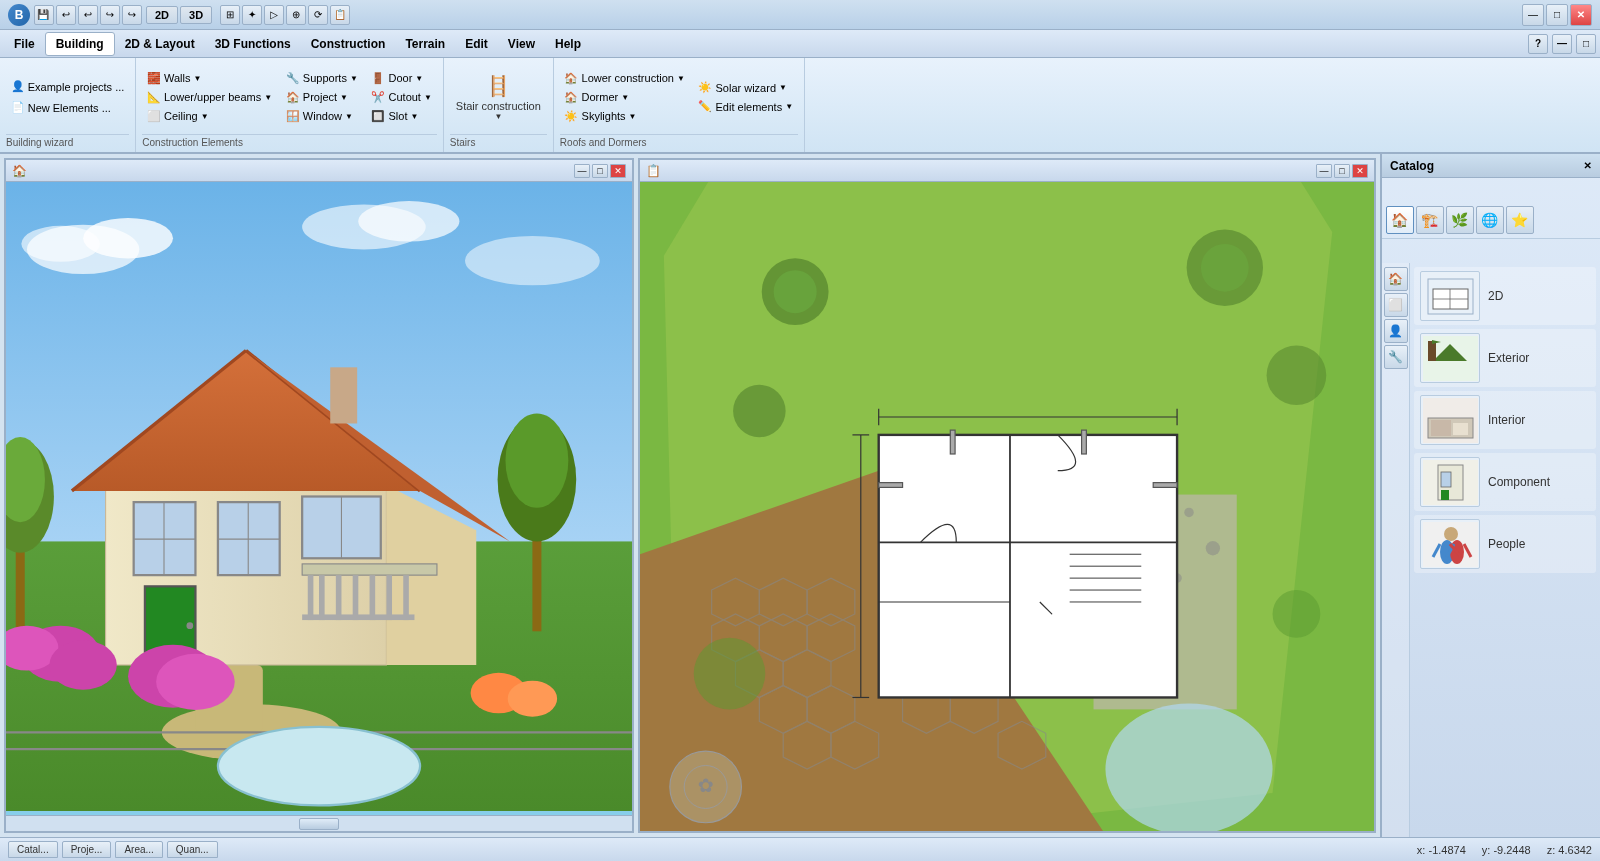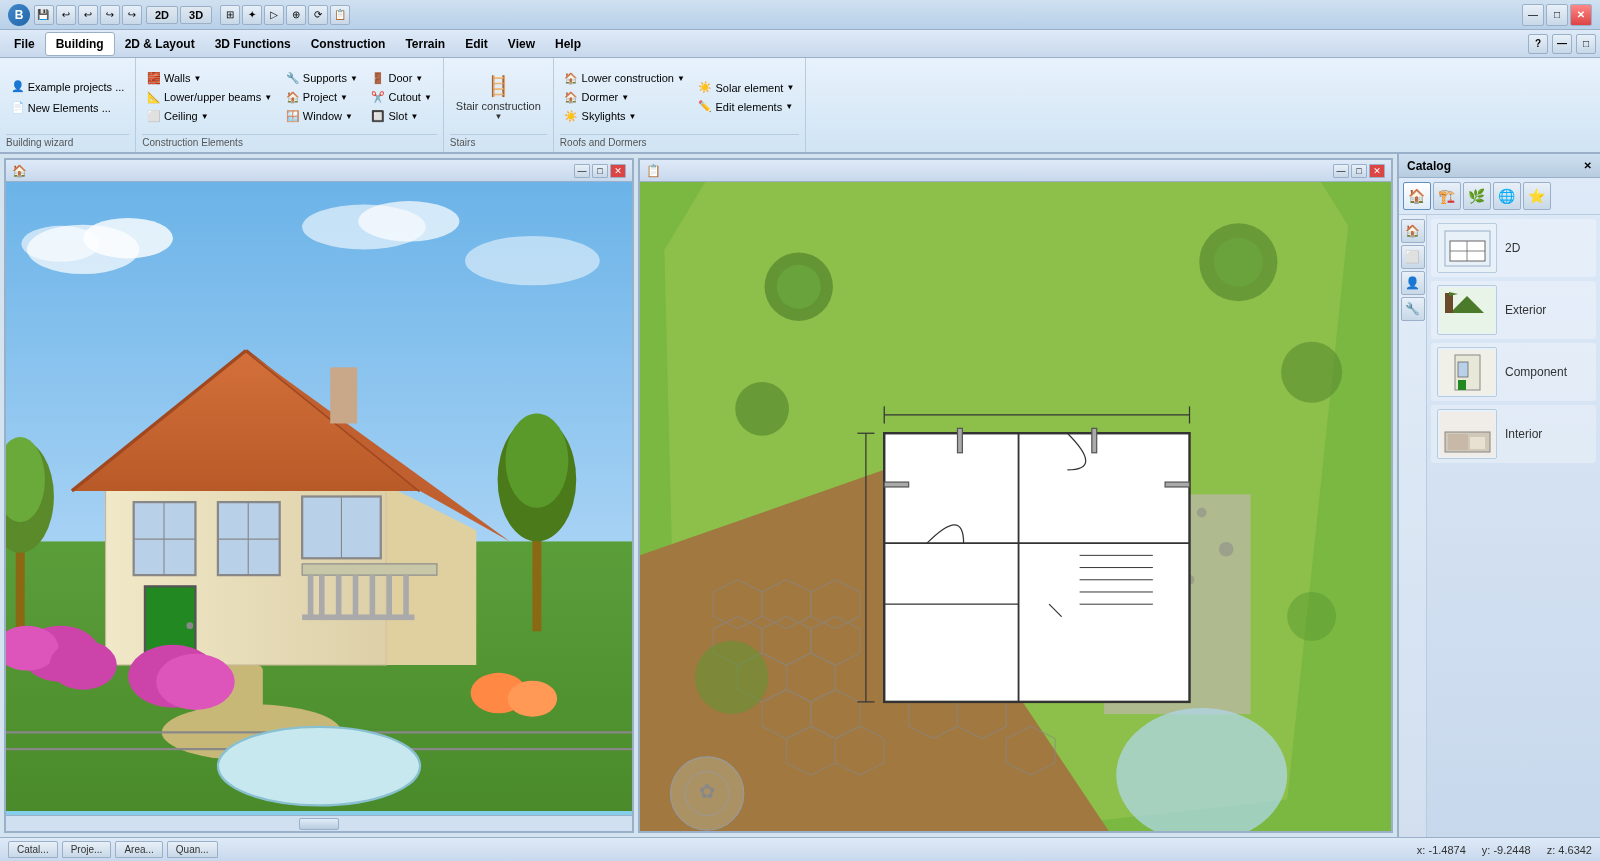--- a/index.html
+++ b/index.html
@@ -142,26 +142,27 @@
       flex: 1;
       background: #8BC34A;
       border: 2px solid #9ab0c8;
       margin: 4px 4px 4px 0;
       position: relative;
       overflow: hidden;
     }
 
     
     .catalog-panel {
-      width: 203px;
+      width: 220px;
       background: linear-gradient(to bottom, #deeaf8, #c8d8ec);
       border-left: 2px solid #9ab0c8;
       display: flex;
       flex-direction: column;
       flex-shrink: 0;
+      gap: 24px;
     }
     .catalog-header {
       height: 24px;
       background: linear-gradient(to bottom, #cde0f0, #b8cce0);
       display: flex;
       align-items: center;
       padding: 0 8px;
       font-size: 12px;
       font-weight: bold;
       border-bottom: 1px solid #9ab0c8;
@@ -443,21 +444,21 @@
         </div>
         <div class="rbn-btn-small">
           <span>☀️</span>
           <span>Skylights</span>
           <span class="arrow-down">▼</span>
         </div>
       </div>
       <div class="rbn-column">
         <div class="rbn-btn-small">
           <span>☀️</span>
-          <span>Solar element</span>
+          <span>Solar wizard</span>
           <span class="arrow-down">▼</span>
         </div>
         <div class="rbn-btn-small">
           <span>✏️</span>
           <span>Edit elements</span>
           <span class="arrow-down">▼</span>
         </div>
       </div>
     </div>
     <div class="ribbon-group-label">Roofs and Dormers</div>
@@ -717,38 +718,53 @@
               <rect x="5" y="5" width="8" height="20" fill="#6a4a2a"></rect>
               <polygon points="9,4 9,8 18,6" fill="#4a7a2a"></polygon>
               <circle cx="45" cy="12" rx="8" ry="8" fill="#5a8a2a"></circle>
             </svg>
           </div>
           <span class="cat-item-label">Exterior</span>
         </div>
         <div class="cat-item">
           <div class="cat-item-thumb">
             <svg width="55" height="45" viewBox="0 0 55 45">
+              <rect x="0" y="0" width="55" height="45" fill="#f0ece8"></rect>
+              <rect x="5" y="20" width="45" height="20" fill="#d0c8b8" stroke="#888" stroke-width="1"></rect>
+              <rect x="8" y="22" width="20" height="16" fill="#c8b8a8"></rect>
+              <rect x="30" y="25" width="15" height="12" fill="#e8e0d0"></rect>
+            </svg>
+          </div>
+          <span class="cat-item-label">Interior</span>
+        </div>
+        <div class="cat-item">
+          <div class="cat-item-thumb">
+            <svg width="55" height="45" viewBox="0 0 55 45">
               <rect x="0" y="0" width="55" height="45" fill="#f0f0e8"></rect>
               <rect x="15" y="5" width="25" height="35" fill="#e8e8d8" stroke="#888" stroke-width="1"></rect>
               <rect x="18" y="12" width="10" height="15" fill="#b8d0e8" stroke="#666" stroke-width="0.8"></rect>
               <rect x="18" y="30" width="8" height="10" fill="#228822"></rect>
             </svg>
           </div>
           <span class="cat-item-label">Component</span>
         </div>
         <div class="cat-item">
           <div class="cat-item-thumb">
             <svg width="55" height="45" viewBox="0 0 55 45">
-              <rect x="0" y="0" width="55" height="45" fill="#f0ece8"></rect>
-              <rect x="5" y="20" width="45" height="20" fill="#d0c8b8" stroke="#888" stroke-width="1"></rect>
-              <rect x="8" y="22" width="20" height="16" fill="#c8b8a8"></rect>
-              <rect x="30" y="25" width="15" height="12" fill="#e8e0d0"></rect>
+              <rect x="0" y="0" width="55" height="45" fill="#f0f0f0"></rect>
+              <circle cx="28" cy="12" r="7" fill="#c8a878"></circle>
+              <ellipse cx="24" cy="30" rx="7" ry="12" fill="#4488cc"></ellipse>
+              <ellipse cx="34" cy="30" rx="7" ry="12" fill="#cc4444"></ellipse>
+              <line x1="17" y1="22" x2="10" y2="35" stroke="#4488cc" stroke-width="3"></line>
+              <line x1="31" y1="22" x2="24" y2="35" stroke="#4488cc" stroke-width="3"></line>
+              <line x1="27" y1="22" x2="38" y2="35" stroke="#cc4444" stroke-width="3"></line>
+              <line x1="41" y1="22" x2="48" y2="35" stroke="#cc4444" stroke-width="3"></line>
             </svg>
           </div>
-          <span class="cat-item-label">Interior</span>
+          <span class="cat-item-label">People</span>
         </div>
       </div>
     </div>
   </div>
 
 </div>
 
 <div class="status-bar">
   <div class="status-tabs">
     <div class="status-tab">Catal...</div>

